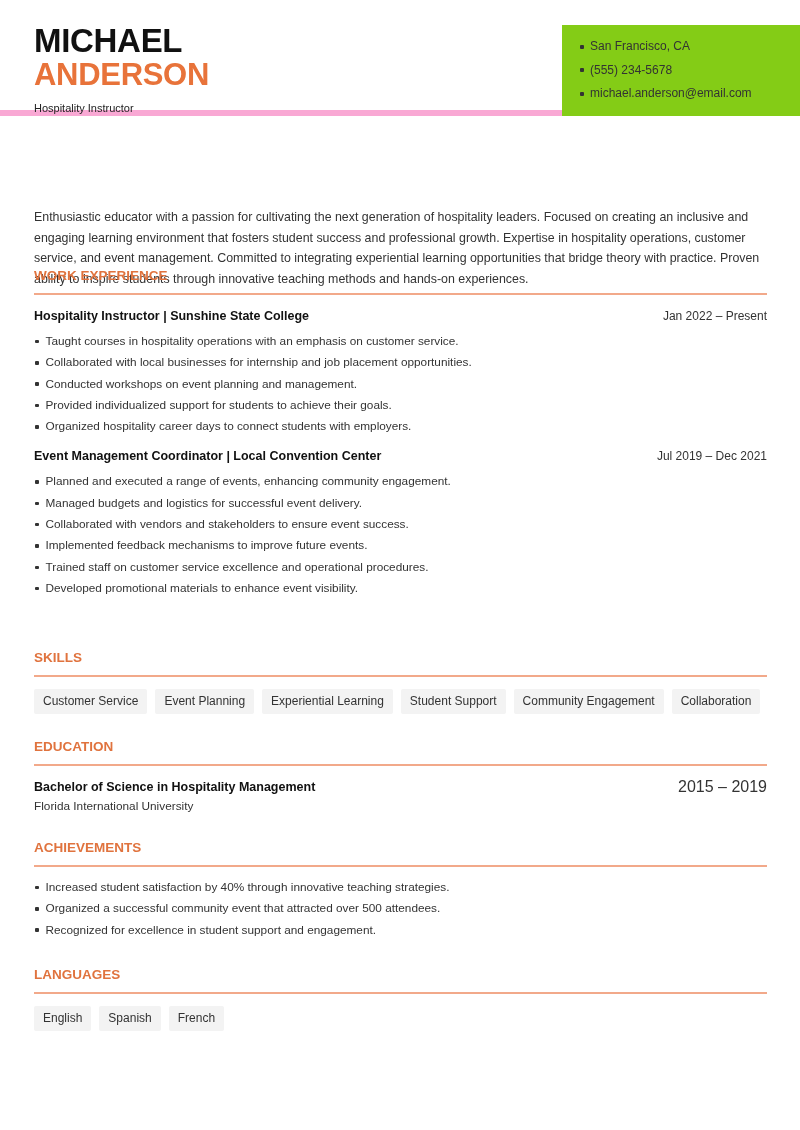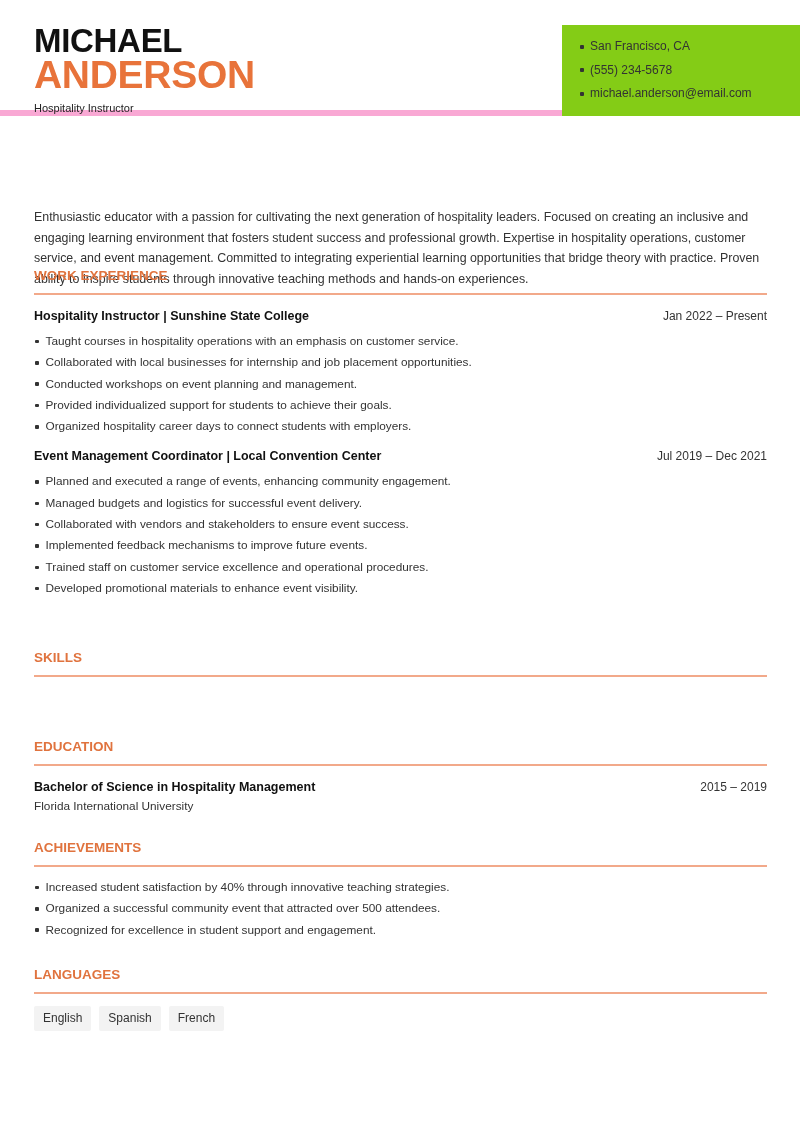--- a/index.html
+++ b/index.html
@@ -21,21 +21,21 @@
       top: 24px;
     }
     .first-name {
       font-size: 33px;
       font-weight: bold;
       color: #111111;
       line-height: 34px;
       letter-spacing: -0.3px;
     }
     .last-name {
-      font-size: 39px;
+      font-size: 31px;
       font-weight: bold;
       color: #e8733a;
       line-height: 34px;
       letter-spacing: -0.3px;
     }
     .job-title {
       margin-top: 10px;
       font-size: 11px;
       color: #222222;
     }
@@ -122,21 +122,21 @@
     }
     .edu-head {
       display: flex;
       justify-content: space-between;
       margin-top: 12px;
       font-size: 12.5px;
       height: 18px;
       line-height: 18px;
     }
     .edu-degree { font-weight: bold; color: #111111; }
-    .edu-years { font-size: 12px; color: #333333; text-align: right; }
+    .edu-years { font-size: 16px; color: #333333; text-align: right; }
     .edu-school { font-size: 11.8px; color: #333333; margin-top: 3px; }
   </style>
 </head>
 <body>
 
 <div class="header">
   <div class="name-block">
     <div class="first-name">MICHAEL</div>
     <div class="last-name">ANDERSON</div>
     <div class="job-title">Hospitality Instructor</div>
@@ -216,20 +216,28 @@
       </li>
     <li>
         <span class="bullet"></span>
         <span>Developed promotional materials to enhance event visibility.</span>
       </li>
   </ul>
 </div>
 
 <div class="section" style="top:649px;">
   <div class="section-title">SKILLS</div>
+  <div class="tags">
+    <span class="tag">Customer Service</span>
+    <span class="tag">Event Planning</span>
+    <span class="tag">Experiential Learning</span>
+    <span class="tag">Student Support</span>
+    <span class="tag">Community Engagement</span>
+    <span class="tag">Collaboration</span>
+  </div>
 </div>
 
 <div class="section" style="top:738px;">
   <div class="section-title">EDUCATION</div>
   <div class="edu-head">
     <span class="edu-degree">Bachelor of Science in Hospitality Management</span>
     <span class="edu-years">2015 – 2019</span>
   </div>
   <div class="edu-school">Florida International University</div>
 </div>

